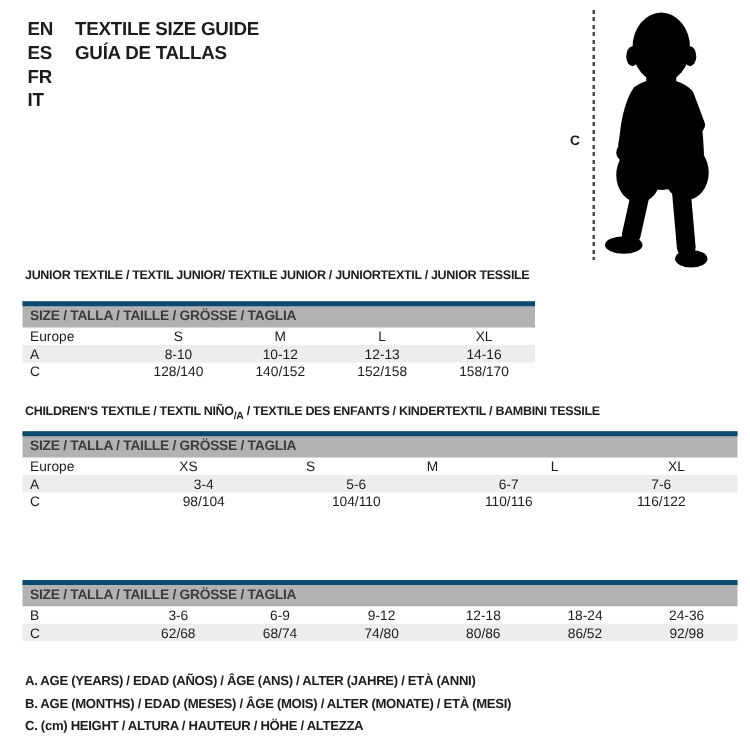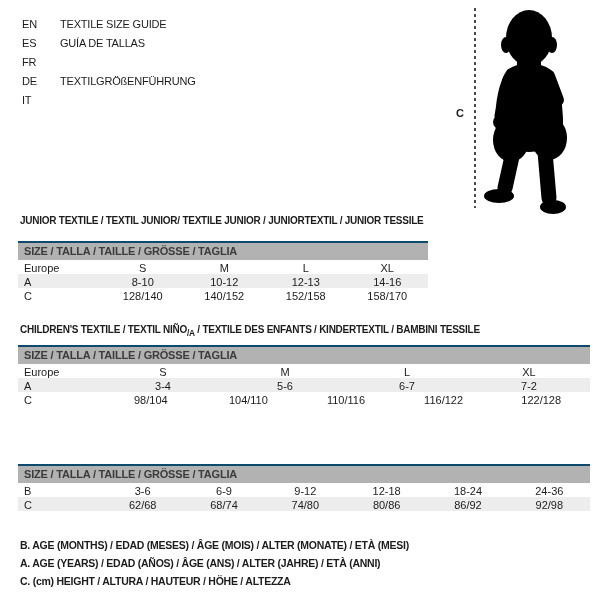--- a/index.html
+++ b/index.html
@@ -5,21 +5,21 @@
   html,body { margin:0; padding:0; background:#fff; }
   .page {
     position:relative; width:600px; height:600px; background:#ffffff;
     color:#1c1c1c; font-family:"Liberation Sans","DejaVu Sans",sans-serif;
     overflow:hidden;
   }
 
   
   .langs { position:absolute; left:22px; top:14px; }
   .lang-row { display:flex; height:19px; align-items:center; }
-  .lang-code, .lang-label { font-weight:normal; font-size:11px; letter-spacing:-0.2px; white-space:nowrap; }
+  .lang-code, .lang-label { font-weight:bold; font-size:15px; letter-spacing:-0.2px; white-space:nowrap; }
   .lang-code { width:38px; }
 
   
   .dash-line {
     position:absolute; left:474px; top:8px; width:2px; height:200px;
     background:repeating-linear-gradient(to bottom,#4a4a4a 0 3px,transparent 3px 6px);
   }
   .c-label { position:absolute; left:456px; top:107px; font-weight:bold; font-size:11px; }
   .silhouette { position:absolute; left:479px; top:2px; width:118px; height:224px; }
 
@@ -32,21 +32,21 @@
   #sec2-title { top:324px; }
   #sec3-title { top:419px; line-height:18px; }
 
   
   .size-table { position:absolute; left:18px; font-size:11px; }
   #table1 { top:241px; width:410px; }
   #table2 { top:345px; width:572px; }
   #table3 { top:464px; width:572px; }
   .size-bar {
     height:17px; line-height:17px; background:#b2b2b2; color:#3b3b3b;
-    font-weight:bold; padding-left:6px; letter-spacing:-0.2px; border-top:2px solid #0c4a6e;
+    font-weight:bold; padding-left:6px; letter-spacing:-0.2px; border-top:4px solid #0c4a6e;
   }
   .trow { display:flex; height:14px; line-height:17px; }
   .trow.striped { background:#ededed; }
   .cell-label { width:78px; padding-left:6px; text-align:left; }
   .cell { flex:1; text-align:center; }
 
   
   .notes { position:absolute; left:20px; top:536px; }
   .note-line { height:18px; line-height:18px; font-weight:bold; font-size:10.5px; letter-spacing:-0.25px; white-space:nowrap; }
 </style>
@@ -59,24 +59,20 @@
     <div class="lang-row">
       <span class="lang-code">EN</span>
       <span class="lang-label">TEXTILE SIZE GUIDE</span>
     </div>
     <div class="lang-row">
       <span class="lang-code">ES</span>
       <span class="lang-label">GUÍA DE TALLAS</span>
     </div>
     <div class="lang-row">
       <span class="lang-code">FR</span>
-    </div>
-    <div class="lang-row">
-      <span class="lang-code">DE</span>
-      <span class="lang-label">TEXTILGRÖßENFÜHRUNG</span>
     </div>
     <div class="lang-row">
       <span class="lang-code">IT</span>
     </div>
   </div>
 
   <div class="dash-line"></div>
   <div class="c-label">C</div>
   <svg class="silhouette" viewBox="0 0 118 224" aria-hidden="true">
     <g fill="#000000">
@@ -122,63 +118,63 @@
       <div class="cell">152/158</div>
       <div class="cell">158/170</div>
     </div>
   </div>
 
   <div class="sec-title" id="sec2-title"><span>CHILDREN'S TEXTILE / TEXTIL NIÑO</span><sub>/A</sub><span> / TEXTILE DES ENFANTS / KINDERTEXTIL / BAMBINI TESSILE</span></div>
   <div class="size-table" id="table2">
     <div class="size-bar">SIZE / TALLA / TAILLE / GRÖSSE / TAGLIA</div>
     <div class="trow">
       <div class="cell-label">Europe</div>
+      <div class="cell">XS</div>
       <div class="cell">S</div>
       <div class="cell">M</div>
       <div class="cell">L</div>
       <div class="cell">XL</div>
     </div>
     <div class="trow striped">
       <div class="cell-label">A</div>
       <div class="cell">3-4</div>
       <div class="cell">5-6</div>
       <div class="cell">6-7</div>
-      <div class="cell">7-2</div>
+      <div class="cell">7-6</div>
     </div>
     <div class="trow">
       <div class="cell-label">C</div>
       <div class="cell">98/104</div>
       <div class="cell">104/110</div>
       <div class="cell">110/116</div>
       <div class="cell">116/122</div>
-      <div class="cell">122/128</div>
     </div>
   </div>
 
   <div class="size-table" id="table3">
     <div class="size-bar">SIZE / TALLA / TAILLE / GRÖSSE / TAGLIA</div>
     <div class="trow">
       <div class="cell-label">B</div>
       <div class="cell">3-6</div>
       <div class="cell">6-9</div>
       <div class="cell">9-12</div>
       <div class="cell">12-18</div>
       <div class="cell">18-24</div>
       <div class="cell">24-36</div>
     </div>
     <div class="trow striped">
       <div class="cell-label">C</div>
       <div class="cell">62/68</div>
       <div class="cell">68/74</div>
       <div class="cell">74/80</div>
       <div class="cell">80/86</div>
-      <div class="cell">86/92</div>
+      <div class="cell">86/52</div>
       <div class="cell">92/98</div>
     </div>
   </div>
 
   <div class="notes">
+    <div class="note-line">A. AGE (YEARS) / EDAD (AÑOS) / ÂGE (ANS) / ALTER (JAHRE) / ETÀ (ANNI)</div>
     <div class="note-line">B. AGE (MONTHS) / EDAD (MESES) / ÂGE (MOIS) / ALTER (MONATE) / ETÀ (MESI)</div>
-    <div class="note-line">A. AGE (YEARS) / EDAD (AÑOS) / ÂGE (ANS) / ALTER (JAHRE) / ETÀ (ANNI)</div>
     <div class="note-line">C. (cm) HEIGHT / ALTURA / HAUTEUR / HÖHE / ALTEZZA</div>
   </div>
 
 </div>
 
 </body></html>

